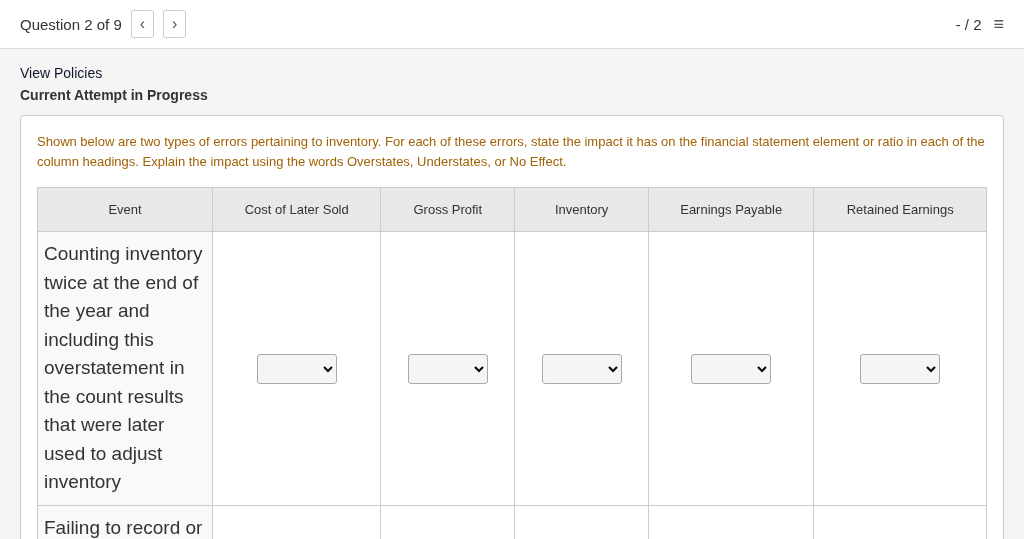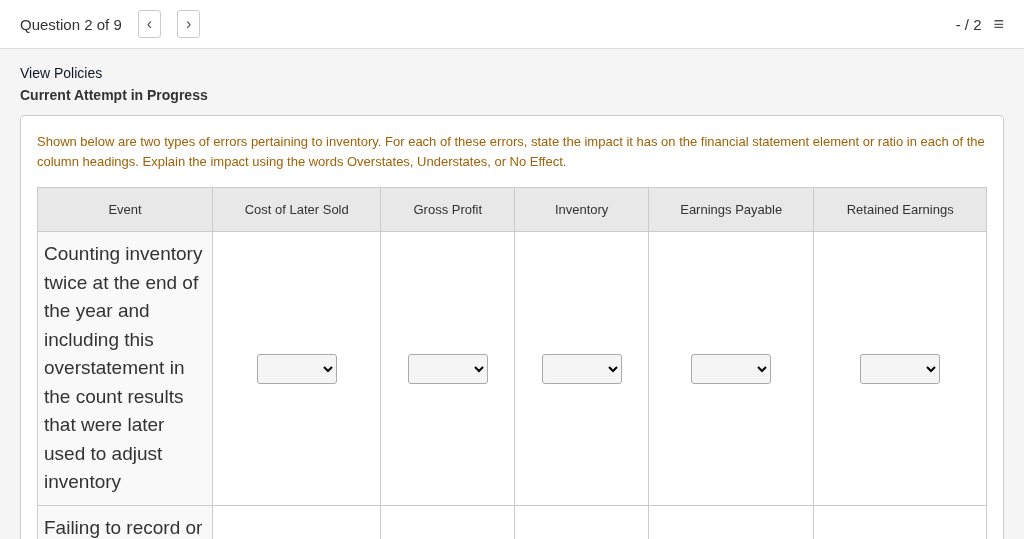--- a/index.html
+++ b/index.html
@@ -20,21 +20,21 @@
       display: flex;
       align-items: center;
       justify-content: space-between;
       padding: 10px 20px;
       background: #fff;
       border-bottom: 1px solid #ddd;
     }
     .header-left {
       display: flex;
       align-items: center;
-      gap: 16px;
+      gap: 9px;
     }
     .header-title {
       font-size: 15px;
       color: #333;
     }
     .nav-btn {
       background: none;
       border: 1px solid #ccc;
       border-radius: 3px;
       padding: 2px 8px;

